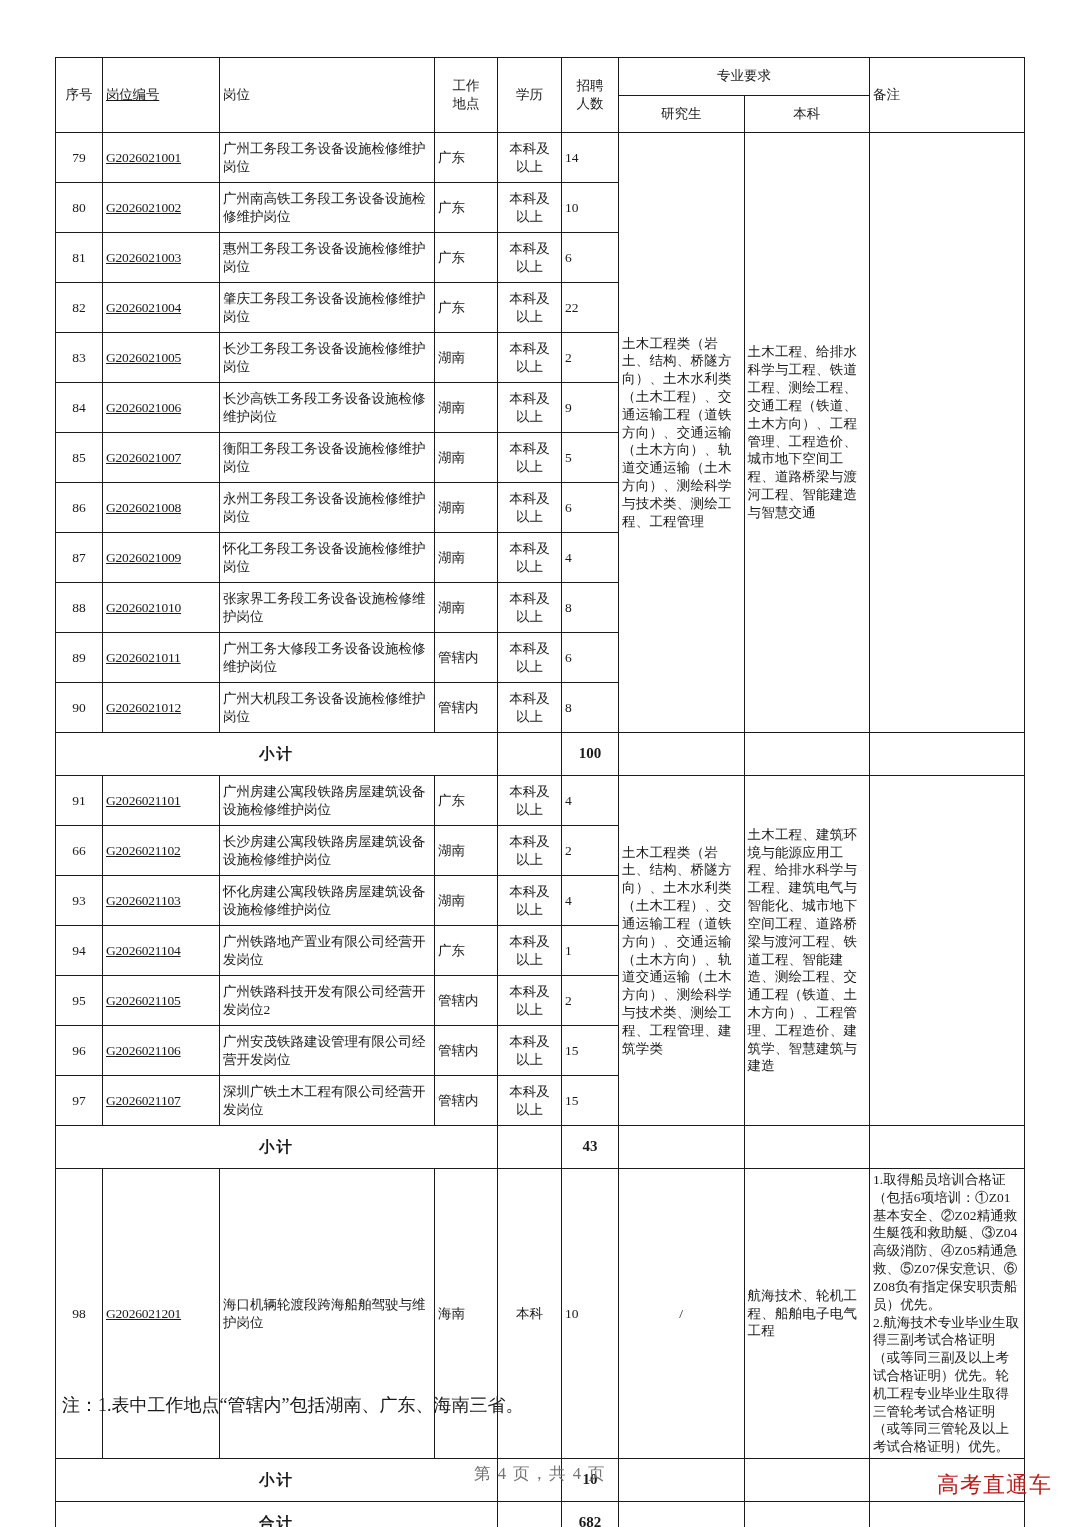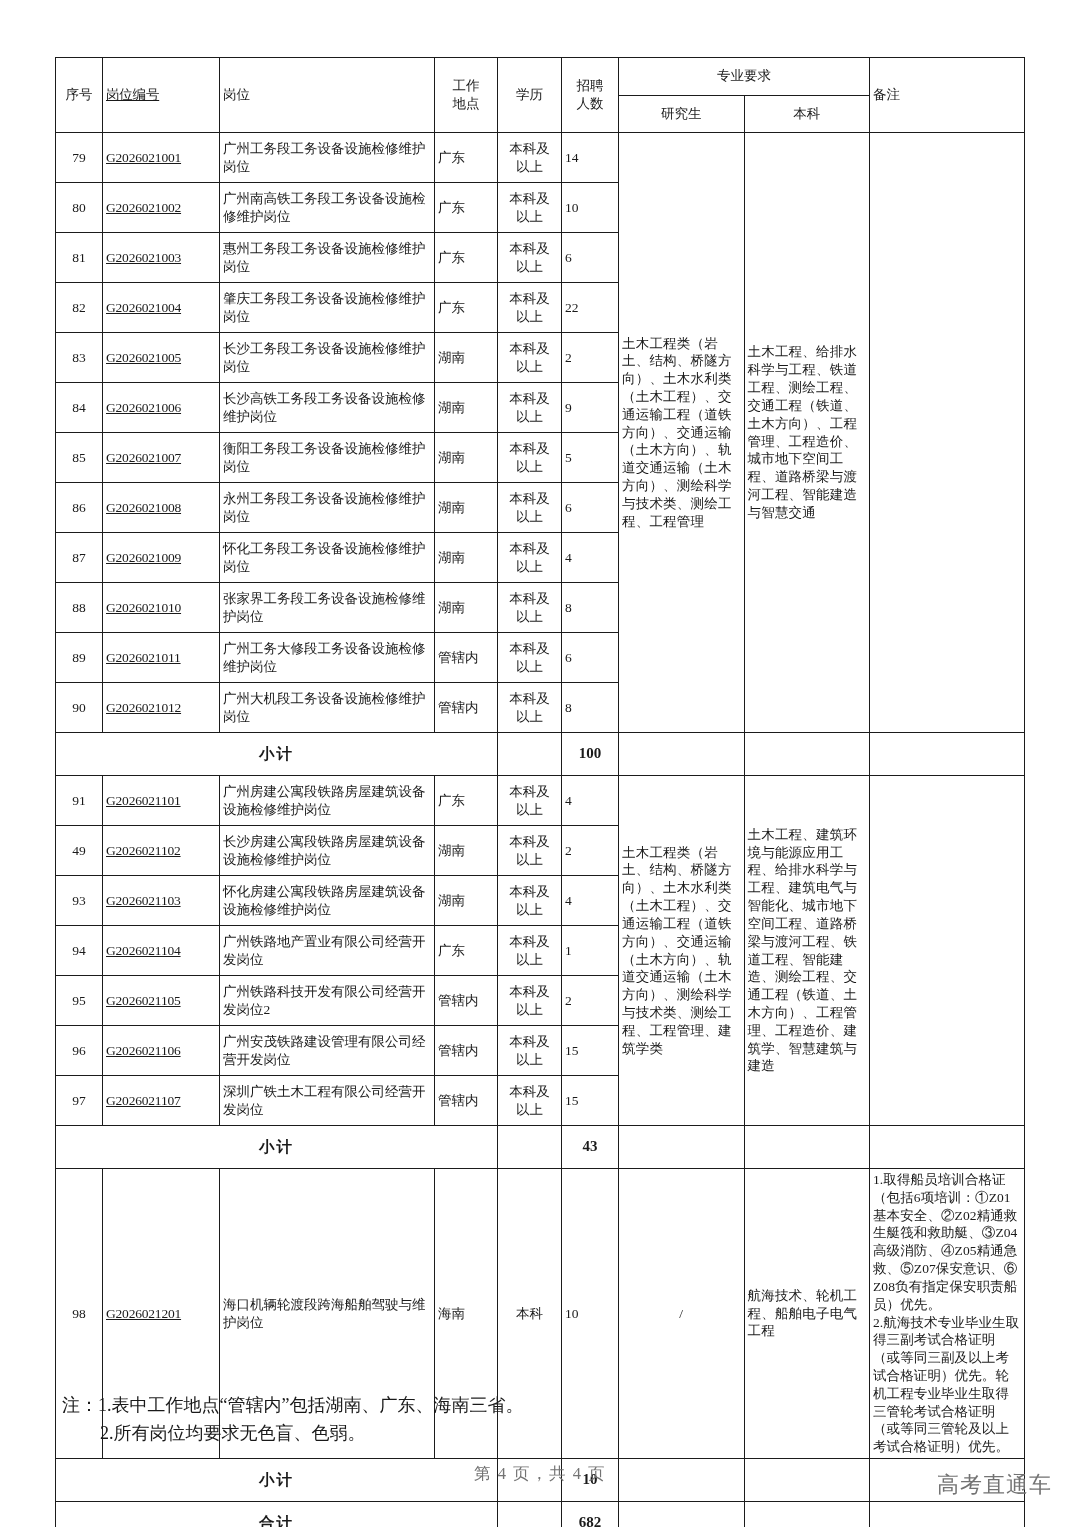--- a/index.html
+++ b/index.html
@@ -112,21 +112,21 @@
     font-size: 16.5px;
     letter-spacing: 1.5px;
     color: #737373;
   }
   .watermark {
     position: absolute;
     right: 28px;
     top: 1470px;
     font-family: "Liberation Sans", sans-serif;
     font-size: 22px;
-    color: #737373;
+    color: #b91c1c;
     letter-spacing: 1px;
   }
   .slash { text-align: center; }
 </style>
 </head>
 <body>
 
 <div class="page">
 
   <div class="table-wrap">
@@ -307,21 +307,21 @@
           <td class="c-edu body-cell two-line">
             <span class="edu-line">本科及</span>
             <span class="edu-line">以上</span>
           </td>
           <td class="c-num body-cell">4</td>
           <td class="c-grad spec-cell" rowspan="7">土木工程类（岩土、结构、桥隧方向）、土木水利类（土木工程）、交通运输工程（道铁方向）、交通运输（土木方向）、轨道交通运输（土木方向）、测绘科学与技术类、测绘工程、工程管理、建筑学类</td>
           <td class="c-under spec-cell" rowspan="7">土木工程、建筑环境与能源应用工程、给排水科学与工程、建筑电气与智能化、城市地下空间工程、道路桥梁与渡河工程、铁道工程、智能建造、测绘工程、交通工程（铁道、土木方向）、工程管理、工程造价、建筑学、智慧建筑与建造</td>
           <td class="c-note note-cell" rowspan="7"></td>
         </tr>
         <tr>
-          <td class="c-idx body-cell">49</td>
+          <td class="c-idx body-cell">66</td>
           <td class="c-code body-cell">G2026021102</td>
           <td class="c-post body-cell post-cell">长沙房建公寓段铁路房屋建筑设备设施检修维护岗位</td>
           <td class="c-loc body-cell">湖南</td>
           <td class="c-edu body-cell two-line">
             <span class="edu-line">本科及</span>
             <span class="edu-line">以上</span>
           </td>
           <td class="c-num body-cell">2</td>
         </tr>
         <tr>
@@ -420,22 +420,19 @@
         </tr>
 
       </tbody>
     </table>
   </div>
 
   <div class="notes">
     <div class="n-line">
       <span>注：</span><span>1.表中工作地点“管辖内”包括湖南、广东、海南三省。</span>
     </div>
-    <div class="n-line n-indent">
-      <span>2.所有岗位均要求无色盲、色弱。</span>
-    </div>
   </div>
 
   <div class="pagefoot">第 4 页，共 4 页</div>
 
   <div class="watermark">高考直通车</div>
 
 </div>
 
 </body></html>

